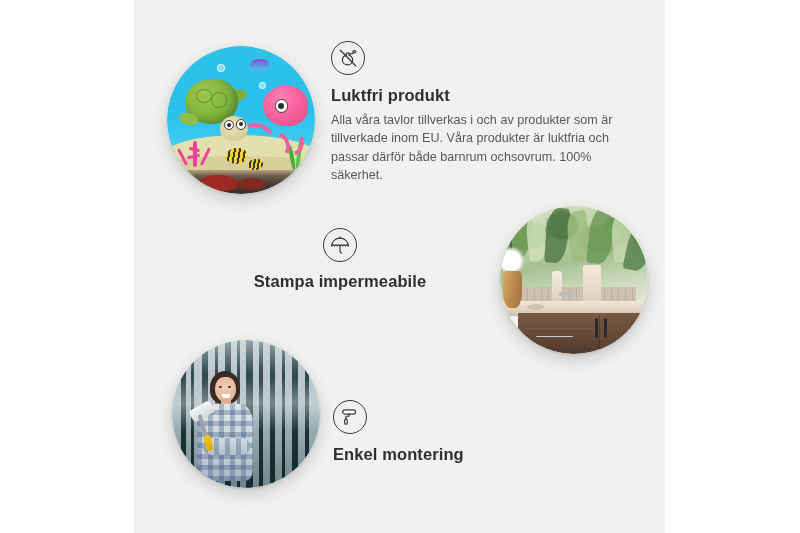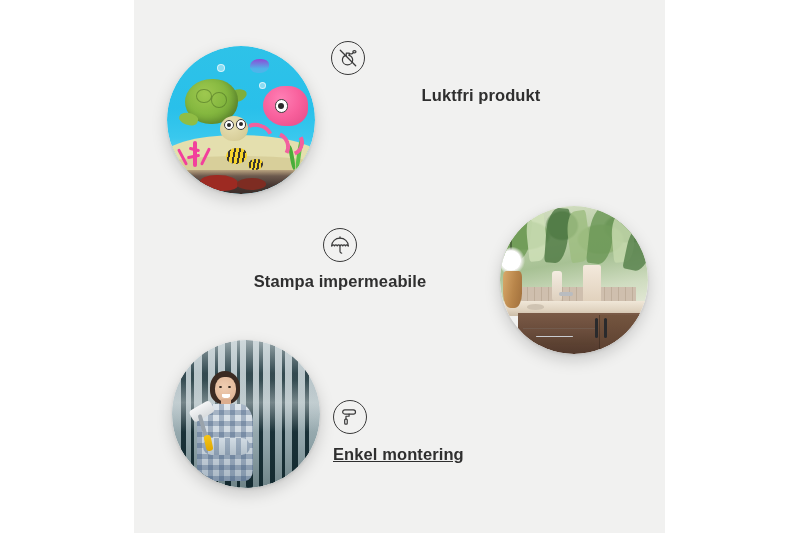--- a/index.html
+++ b/index.html
@@ -377,31 +377,31 @@
     letter-spacing: 0.1px;
     margin: 0;
   }
   .blk-body {
     font-size: 12.6px;
     line-height: 1.46;
     color: #58585a;
     margin: 0;
   }
 
-  #block1 { left: 331px; top: 41px;  width: 300px; text-align: center; }
+  #block1 { left: 331px; top: 41px;  width: 300px; text-align: left; }
   #block1 .icon-circle { margin-bottom: 11px; }
   #block1 .blk-title { margin-bottom: 6px; }
 
   #block2 { left: 210px; top: 228px; width: 260px; text-align: center; }
   #block2 .icon-circle { margin: 0 auto 10px auto; }
   #block2 .blk-title { margin-bottom: 2px; }
 
   #block3 { left: 333px; top: 400px; width: 260px; text-align: left; }
   #block3 .icon-circle { margin-bottom: 11px; }
-  #block3 .blk-title { margin-bottom: 13px; text-decoration: underline; }
+  #block3 .blk-title { margin-bottom: 13px; }
 </style>
 </head>
 <body>
 
 <div class="page">
   <div class="panel"></div>
 
   <div class="plate" id="plate-sea">
     <div class="plate-inner">
       <div class="sea-bg"></div>
@@ -512,20 +512,21 @@
     <div class="icon-circle">
       <svg width="22" height="22" viewBox="0 0 24 24" fill="none" stroke="#3a3a3a" stroke-width="1.3" stroke-linecap="round" stroke-linejoin="round">
         <path d="M9.5 9.2c-2.2.8-3.6 2.7-3.6 5 0 3 2.5 5.2 5.6 5.2s5.6-2.2 5.6-5.2c0-2.4-1.6-4.4-4-5.1"></path>
         <path d="M10.1 9.4V6.6h3.3v2.7"></path>
         <path d="M13.4 7.6h2.4c1 0 1.8-.5 1.8-1.5"></path>
         <ellipse cx="19" cy="5.2" rx="1.7" ry="1.3"></ellipse>
         <line x1="3.6" y1="3.6" x2="20.4" y2="20.4" stroke-width="1.4"></line>
       </svg>
     </div>
     <p class="blk-title">Luktfri produkt</p>
+    <p class="blk-body">Alla våra tavlor tillverkas i och av produkter som är tillverkade inom EU. Våra produkter är luktfria och passar därför både barnrum ochsovrum. 100% säkerhet.</p>
   </div>
 
   <div class="block" id="block2">
     <div class="icon-circle">
       <svg width="22" height="22" viewBox="0 0 24 24" fill="none" stroke="#3a3a3a" stroke-width="1.3" stroke-linecap="round" stroke-linejoin="round">
         <path d="M3 13c0-5 4-8.4 9-8.4S21 8 21 13"></path>
         <path d="M3 13c1-1.5 2.1-1.5 3 0 .9-1.5 2.1-1.5 3 0 .9-1.5 2.1-1.5 3 0 .9-1.5 2.1-1.5 3 0 .9-1.5 2.1-1.5 3 0 .9-1.5 2.1-1.5 3 0"></path>
         <path d="M12 13v6.2c0 1 .8 1.7 1.8 1.7"></path>
         <line x1="12" y1="3" x2="12" y2="4.6"></line>
       </svg>

